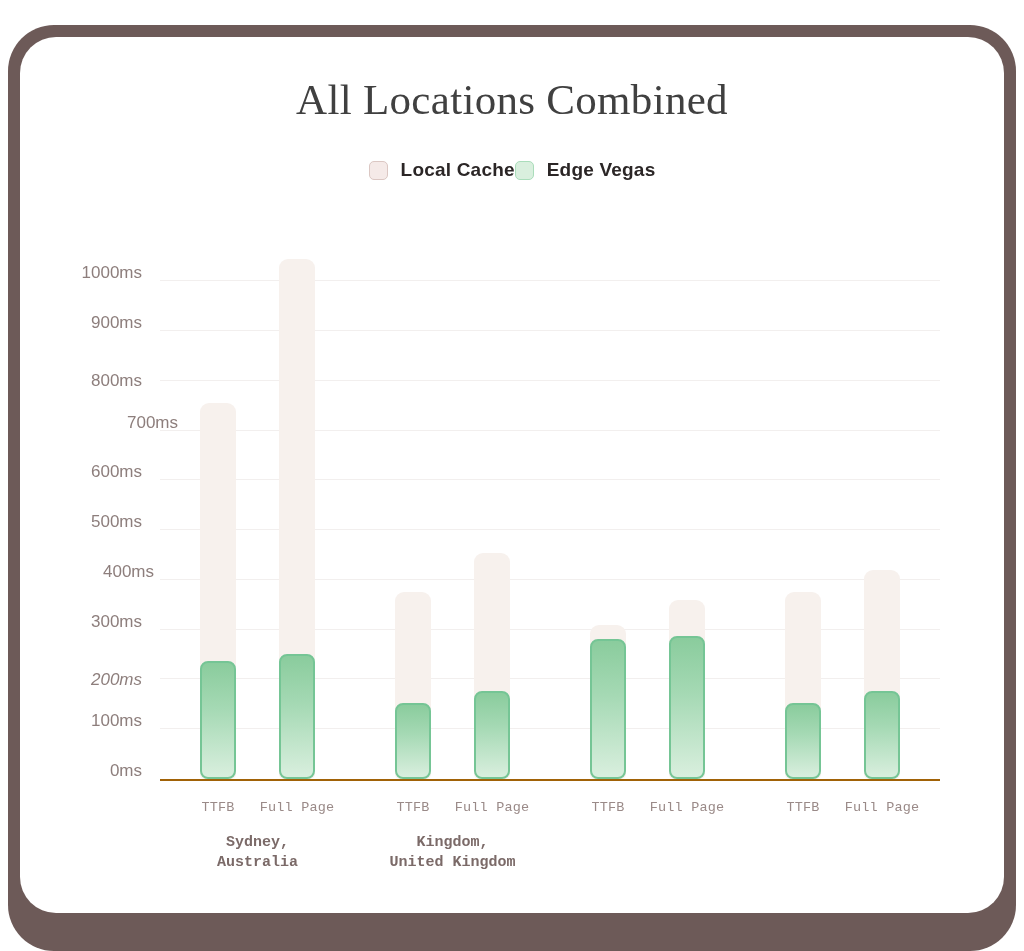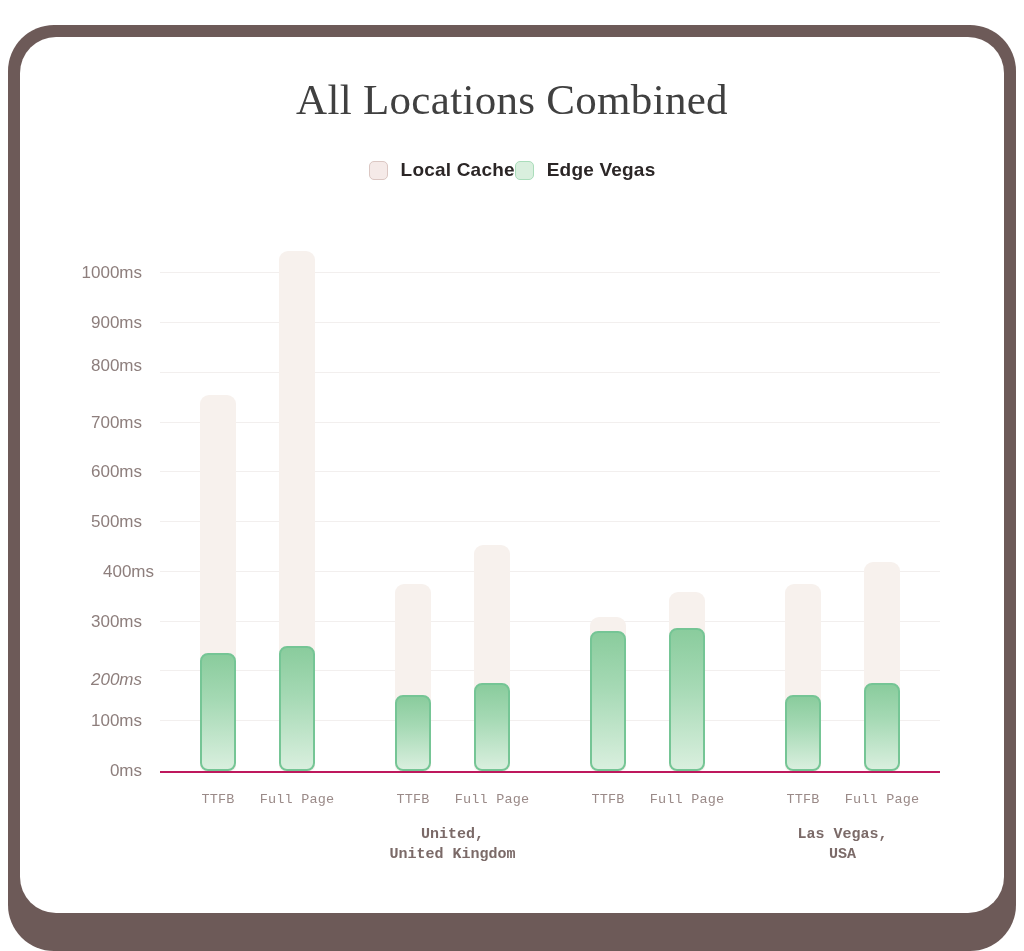--- a/index.html
+++ b/index.html
@@ -28,22 +28,22 @@
   .legend-item { display:flex; align-items:center; gap:13px; }
   .legend-chip {
     width:19px; height:19px; border-radius:5px; border:1.5px solid transparent;
     box-sizing:border-box;
   }
   .legend-label {
     font-size:19px; font-weight:700; color:#2b2626; letter-spacing:0.2px;
   }
   .chart { position:absolute; top:0; left:0; width:100%; height:100%; }
   .plot {
-    position:absolute; left:140px; top:203px; width:780px; height:531px;
-    border-bottom:2px solid #be185d;
+    position:absolute; left:140px; top:211px; width:780px; height:531px;
+    border-bottom:2px solid #a16207;
     font-family:Liberation Mono, monospace;
   }
   .gridline {
     position:absolute; left:0; width:100%; height:1px; background:#f2efee;
   }
   .y-tick {
     position:absolute; left:0; width:122px; text-align:right;
     font-size:17px; color:#8d7e7c; line-height:22px;
   }
   .bar { position:absolute; bottom:0; width:36px; box-sizing:border-box; }
@@ -95,53 +95,53 @@
         <div class="gridline" style="bottom: 348.39px;"></div>
         <div class="gridline" style="bottom: 398.16px;"></div>
         <div class="gridline" style="bottom: 447.93px;"></div>
         <div class="gridline" style="bottom: 497.7px;"></div>
         <div class="bar bar-local" style="left: 40px; height: 375.763px;"></div>
         <div class="bar bar-edge" style="left: 40px; height: 117.955px;"></div>
         <div class="bar-tick-label" style="left: 13px;">TTFB</div>
         <div class="bar bar-local" style="left: 119px; height: 520.096px;"></div>
         <div class="bar bar-edge" style="left: 119px; height: 125.42px;"></div>
         <div class="bar-tick-label" style="left: 92px;">Full Page</div>
+        <div class="group-label" style="left: 2.5px;">
+          <div>Sydney,</div>
+          <div>Australia</div>
+        </div>
         <div class="bar bar-local" style="left: 235px; height: 186.637px;"></div>
         <div class="bar bar-edge" style="left: 235px; height: 75.6504px;"></div>
         <div class="bar-tick-label" style="left: 208px;">TTFB</div>
         <div class="bar bar-local" style="left: 314px; height: 226.453px;"></div>
         <div class="bar bar-edge" style="left: 314px; height: 88.0929px;"></div>
         <div class="bar-tick-label" style="left: 287px;">Full Page</div>
         <div class="group-label" style="left: 197.5px;">
-          <div>United,</div>
+          <div>Kingdom,</div>
           <div>United Kingdom</div>
         </div>
         <div class="bar bar-local" style="left: 430px; height: 154.287px;"></div>
         <div class="bar bar-edge" style="left: 430px; height: 140.351px;"></div>
         <div class="bar-tick-label" style="left: 403px;">TTFB</div>
         <div class="bar bar-local" style="left: 509px; height: 179.172px;"></div>
         <div class="bar bar-edge" style="left: 509px; height: 142.84px;"></div>
         <div class="bar-tick-label" style="left: 482px;">Full Page</div>
         <div class="bar bar-local" style="left: 625px; height: 186.637px;"></div>
         <div class="bar bar-edge" style="left: 625px; height: 75.6504px;"></div>
         <div class="bar-tick-label" style="left: 598px;">TTFB</div>
         <div class="bar bar-local" style="left: 704px; height: 209.034px;"></div>
         <div class="bar bar-edge" style="left: 704px; height: 88.0929px;"></div>
         <div class="bar-tick-label" style="left: 677px;">Full Page</div>
-        <div class="group-label" style="left: 587.5px;">
-          <div>Las Vegas,</div>
-          <div>USA</div>
-        </div>
       </div>
   <div class="y-tick" style="top: 723px;">0ms</div>
       <div class="y-tick" style="top: 673.23px;">100ms</div>
       <div class="y-tick" style="top: 632px; font-style: italic;">200ms</div>
       <div class="y-tick" style="top: 573.69px;">300ms</div>
       <div class="y-tick" style="top: 523.92px; margin-left: 12px;">400ms</div>
       <div class="y-tick" style="top: 474.15px;">500ms</div>
       <div class="y-tick" style="top: 424.38px;">600ms</div>
-      <div class="y-tick" style="top: 374.61px;">700ms</div>
-      <div class="y-tick" style="top: 318px;">800ms</div>
+      <div class="y-tick" style="top: 374.61px; margin-left: 36px;">700ms</div>
+      <div class="y-tick" style="top: 333px;">800ms</div>
       <div class="y-tick" style="top: 275.07px;">900ms</div>
       <div class="y-tick" style="top: 225.3px;">1000ms</div>
     </div>
 
 </div>
 
 </body></html>

